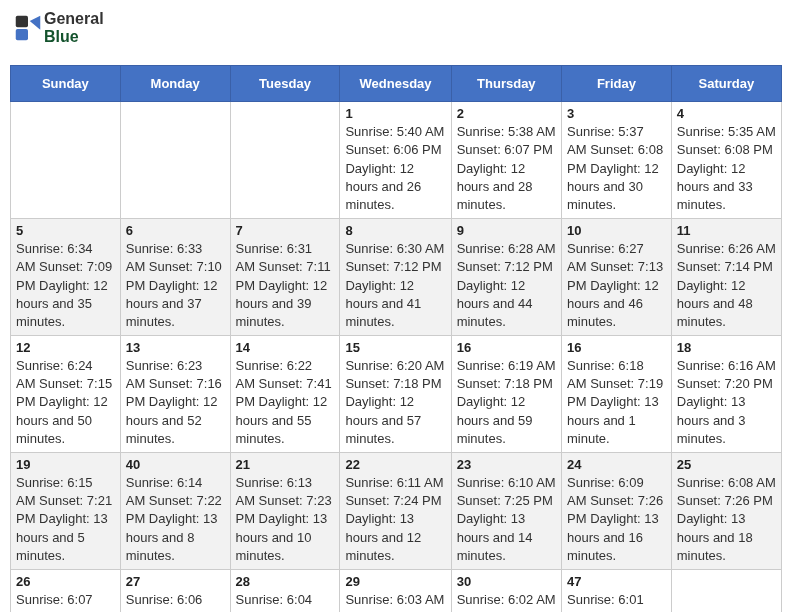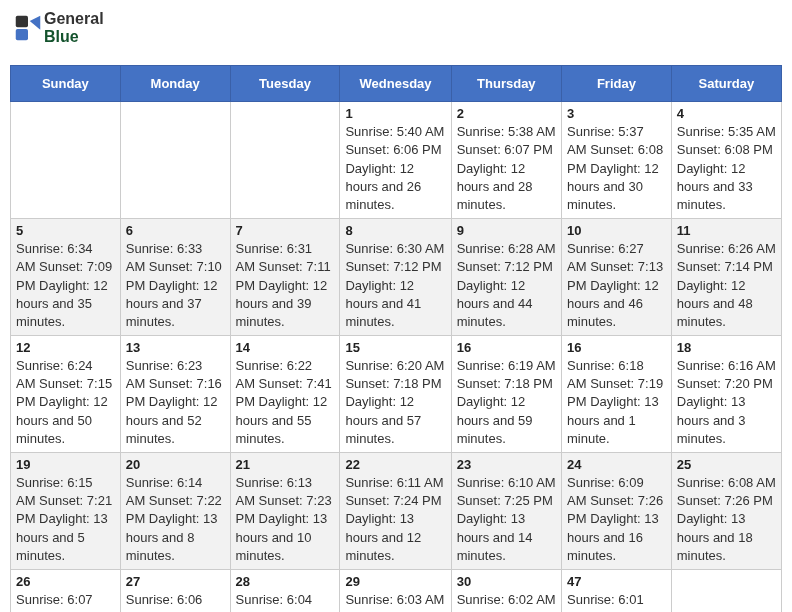--- a/index.html
+++ b/index.html
@@ -257,21 +257,21 @@
       </tr>
       <tr>
         <td>
           <div class="day-number">19</div>
           <div class="cell-content">Sunrise: 6:15 AM
 Sunset: 7:21 PM
 Daylight: 13 hours
 and 5 minutes.</div>
         </td>
         <td>
-          <div class="day-number">20</div>
+          <div class="day-number">40</div>
           <div class="cell-content">Sunrise: 6:14 AM
 Sunset: 7:22 PM
 Daylight: 13 hours
 and 8 minutes.</div>
         </td>
         <td>
           <div class="day-number">21</div>
           <div class="cell-content">Sunrise: 6:13 AM
 Sunset: 7:23 PM
 Daylight: 13 hours

